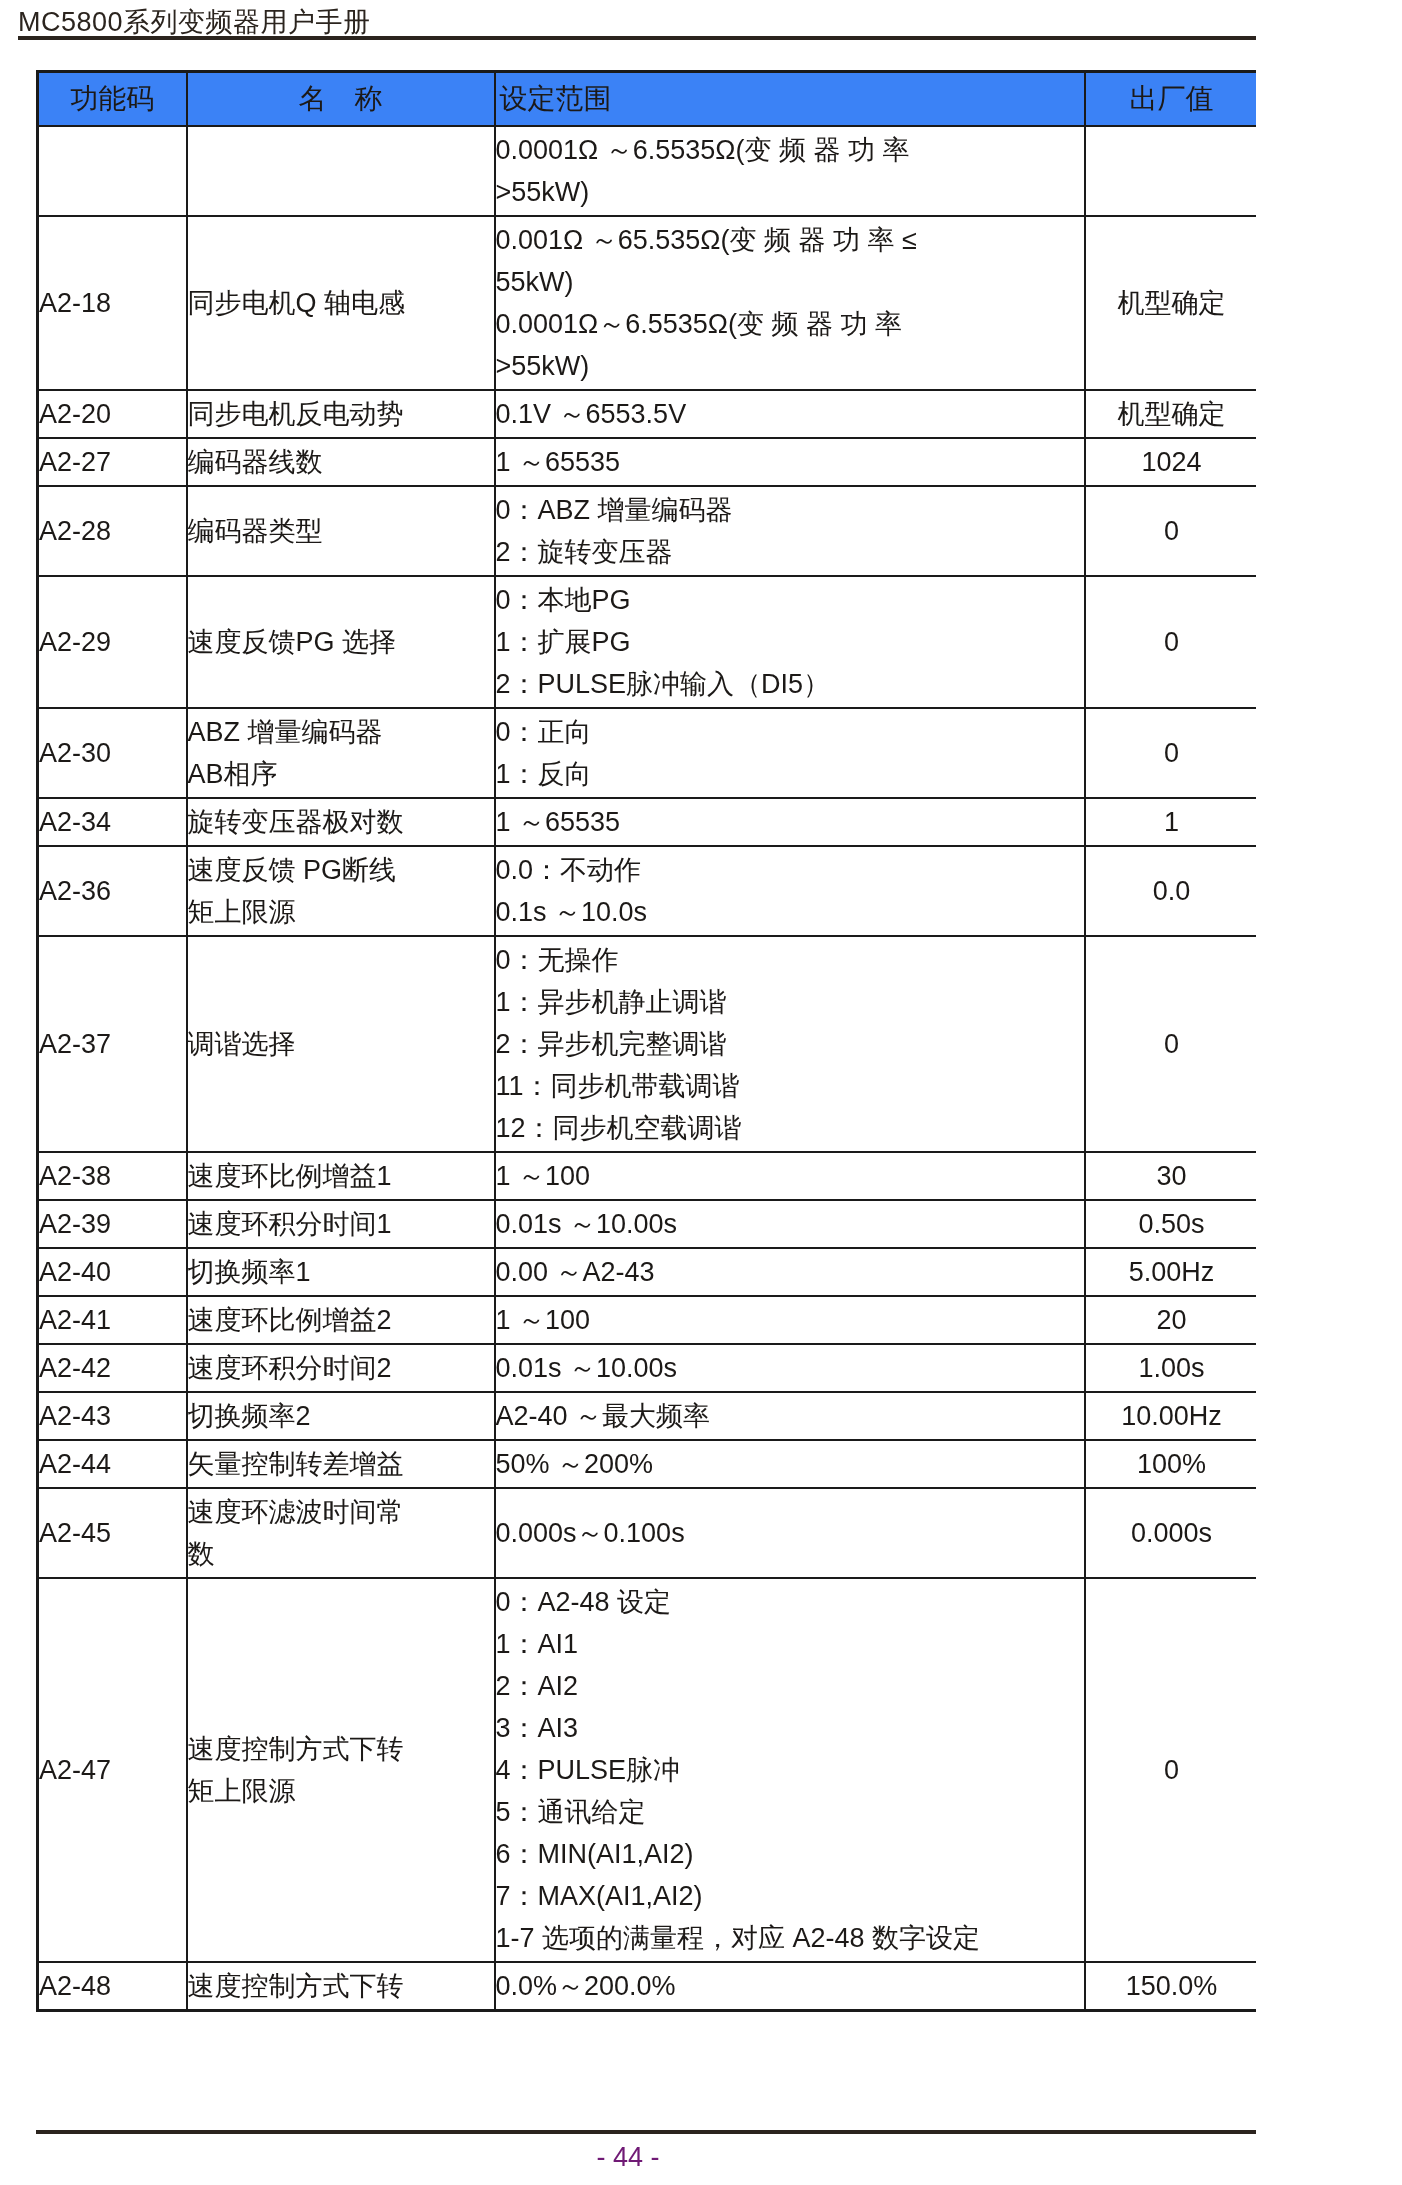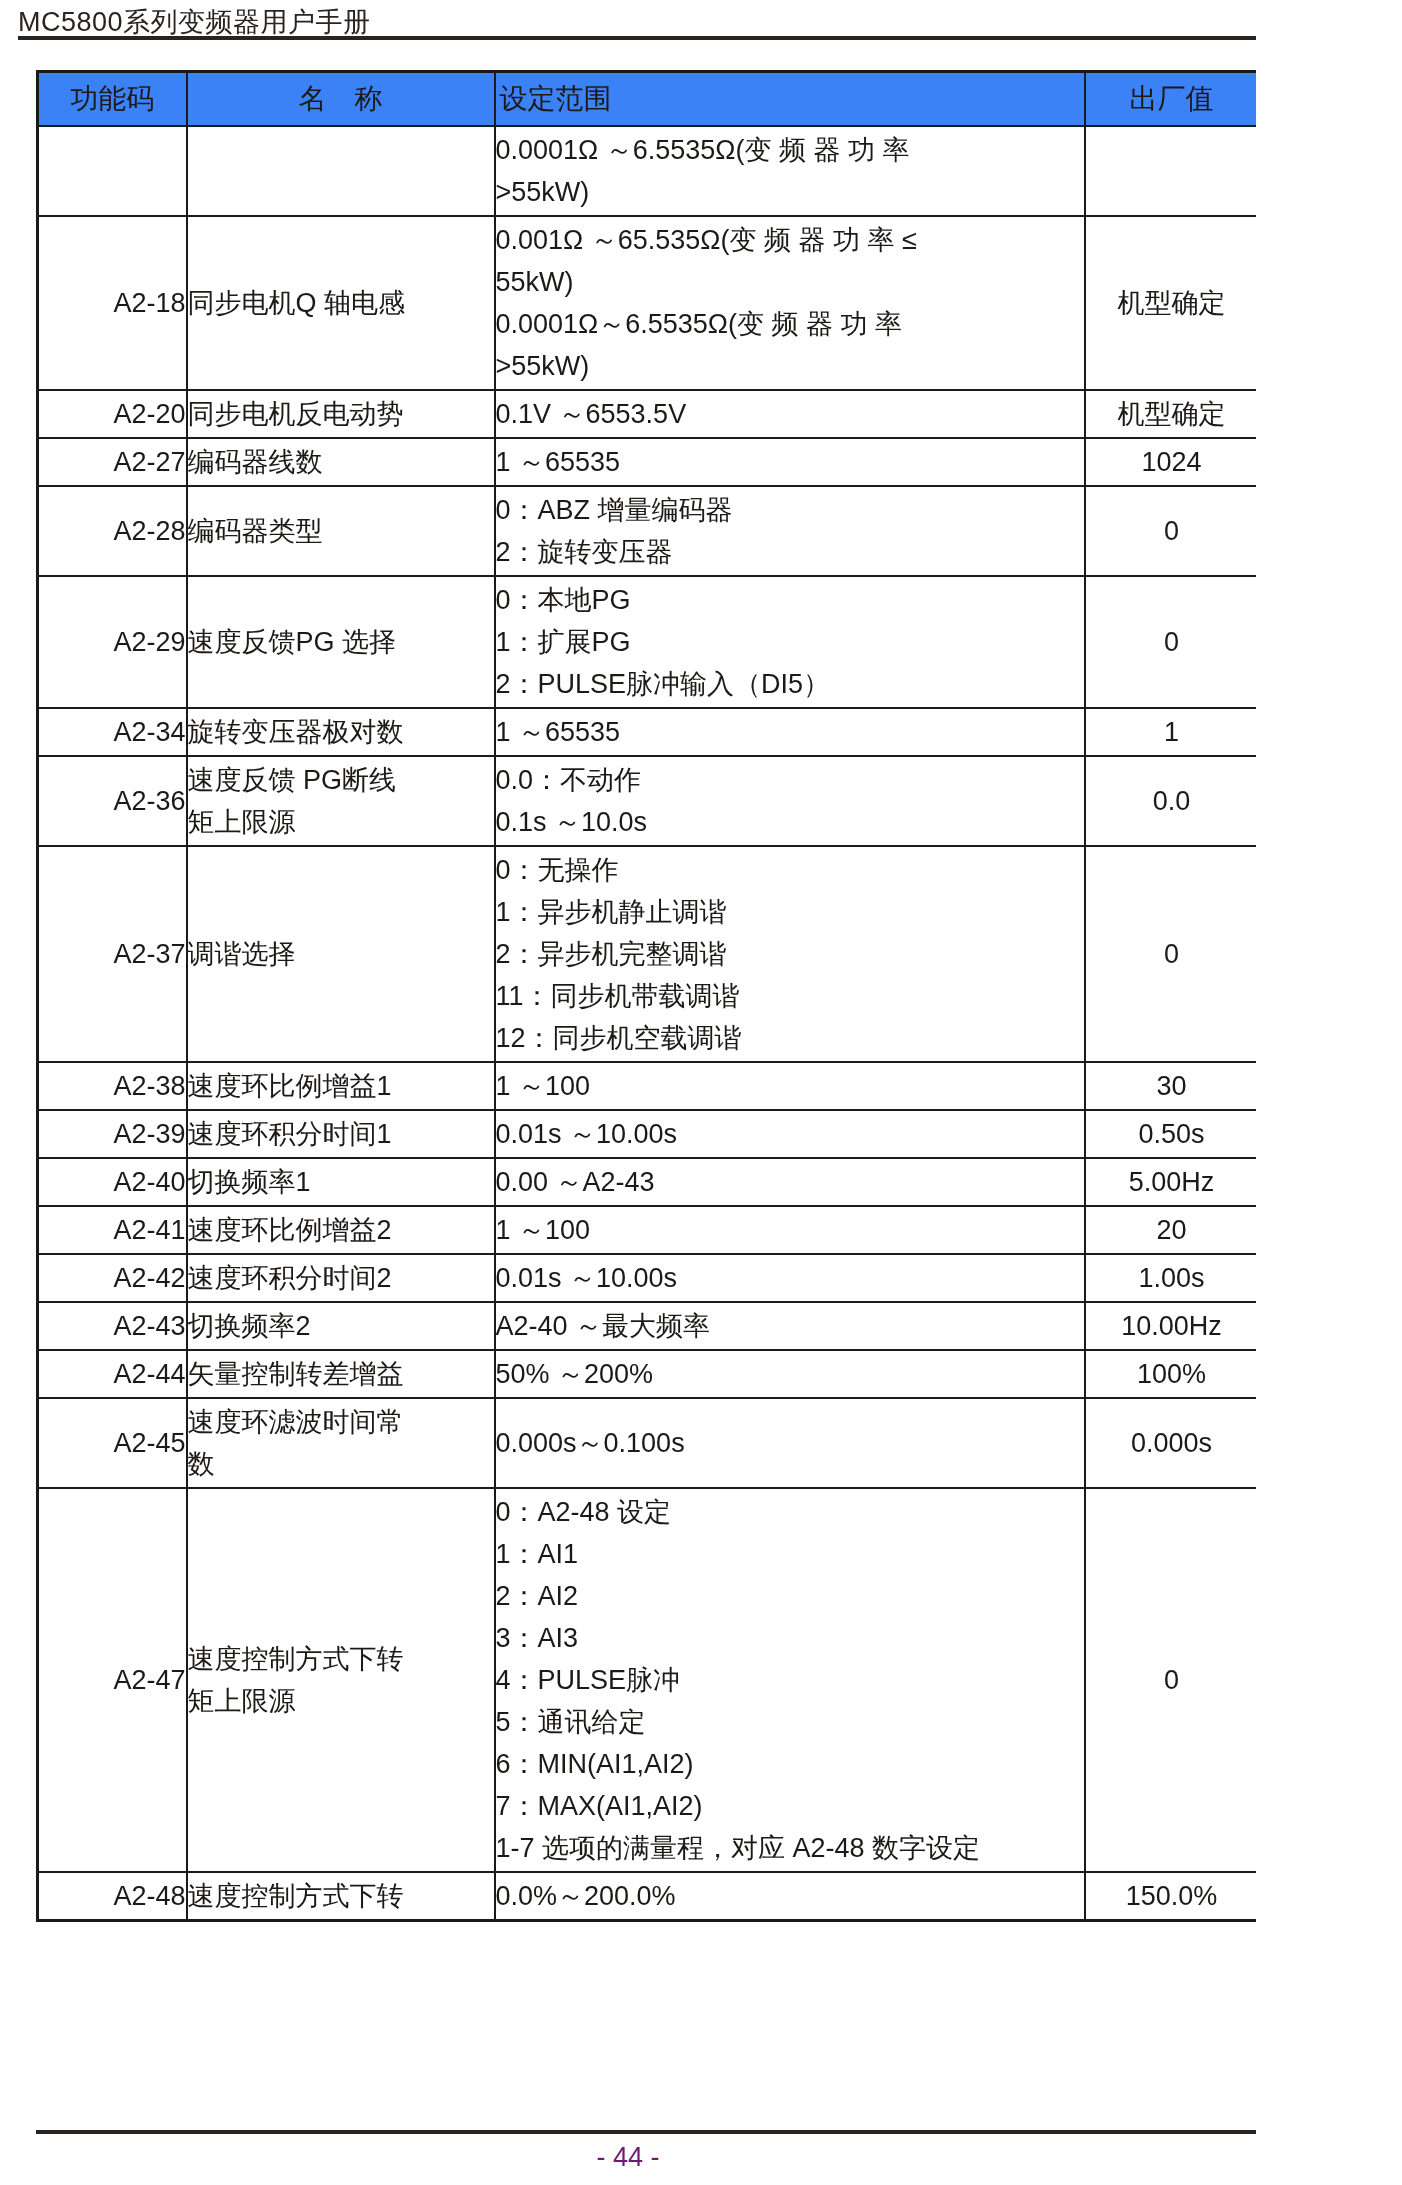--- a/index.html
+++ b/index.html
@@ -35,21 +35,21 @@
   }
   .param-table th {
     background:#3b82f6;
     font-weight:normal;
     height:48px;
     font-size:28px;
   }
   th.h-code, th.h-value, th.h-change { text-align:center; }
   th.h-name { text-align:center; }
   th.h-range { text-align:left; padding-left:4px; }
-  .col-code  { text-align:right; }
+  .col-code  { text-align:left; }
   .col-name  { text-align:left; padding-left:10px; padding-right:6px; }
   .col-range { text-align:left; padding-left:14px; padding-right:6px; }
   .col-value { text-align:center; }
   .col-change{ text-align:center; font-size:32px; }
   .line { line-height:42px; white-space:nowrap; }
   .col-change .line { line-height:42px; }
   .footer-rule {
     position:absolute; top:2130px; left:36px;
     width:1344px; height:4px; background:#2b241e;
   }
@@ -189,20 +189,39 @@
           </td>
           <td class="col-value">
             <div class="line">0</div>
           </td>
           <td class="col-change">
             <div class="line">★</div>
           </td>
         </tr>
         <tr>
           <td class="col-code">
+            <div class="line">A2-30</div>
+          </td>
+          <td class="col-name">
+            <div class="line">ABZ 增量编码器</div>
+            <div class="line">AB相序</div>
+          </td>
+          <td class="col-range">
+            <div class="line">0：正向</div>
+            <div class="line">1：反向</div>
+          </td>
+          <td class="col-value">
+            <div class="line">0</div>
+          </td>
+          <td class="col-change">
+            <div class="line">★</div>
+          </td>
+        </tr>
+        <tr>
+          <td class="col-code">
             <div class="line">A2-34</div>
           </td>
           <td class="col-name">
             <div class="line">旋转变压器极对数</div>
           </td>
           <td class="col-range">
             <div class="line">1 ～65535</div>
           </td>
           <td class="col-value">
             <div class="line">1</div>

